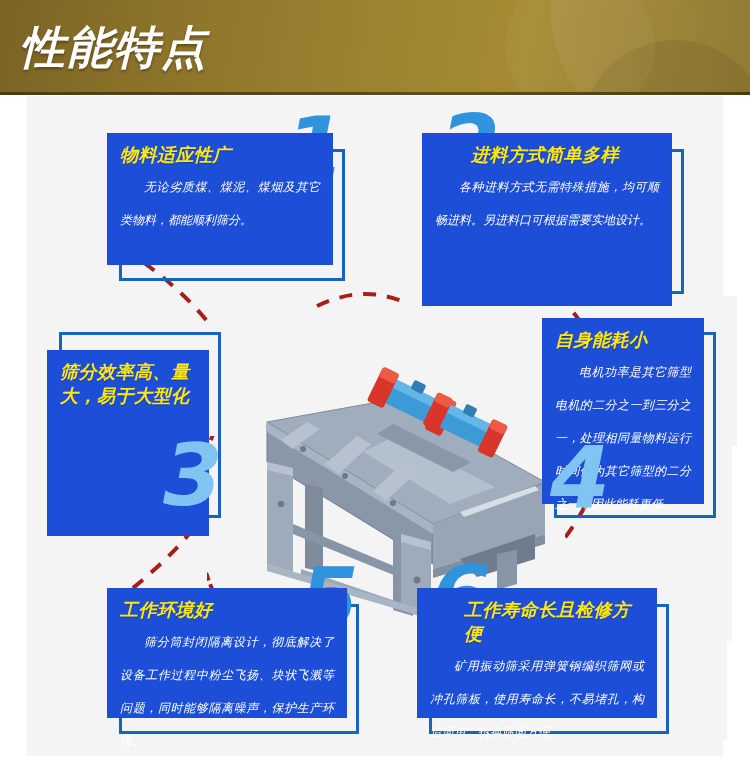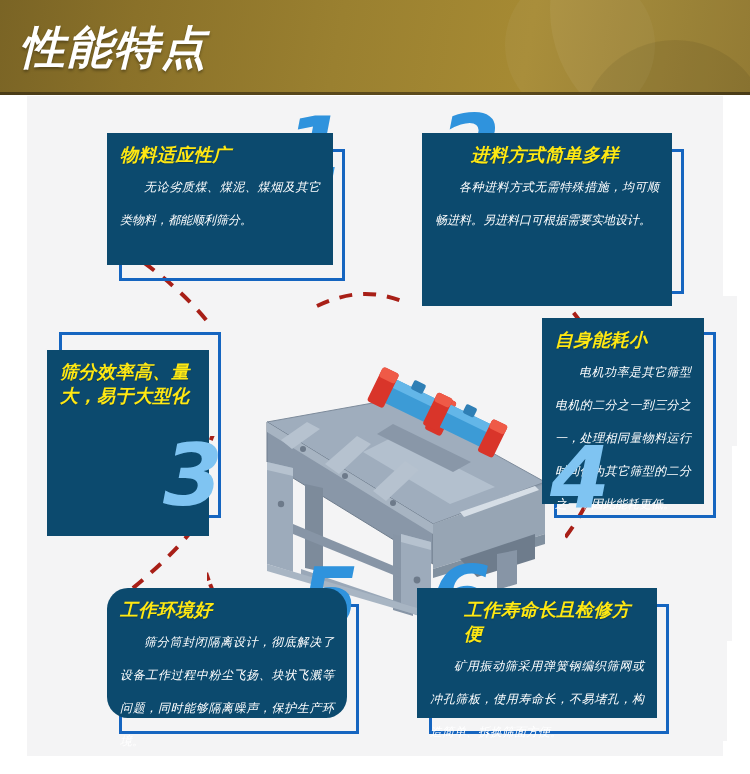--- a/index.html
+++ b/index.html
@@ -60,21 +60,21 @@
   }
   .machine svg{display:block;width:100%;height:100%;}
 
   
   .card{position:absolute;}
   .card .frame{
     position:absolute;border:3px solid #1565c0;box-sizing:border-box;
   }
   .card .body{
     position:absolute;left:0;top:0;
-    background:#0c4a6e;box-sizing:border-box;
+    background:#1d4ed8;box-sizing:border-box;
     padding:10px 13px 17px 13px;
   }
   .card .title{
     color:#ffe812;font-size:18px;font-weight:bold;line-height:24px;
     letter-spacing:0.5px;margin:0 0 4px 0;
     text-shadow:0 1px 1px rgba(0,0,0,0.22);
   }
   .card .title.indent{padding-left:36px;}
   .card .title.indent2{padding-left:34px;}
   .card .desc{
@@ -91,21 +91,21 @@
 
   
   #card1 .body{width:226px;height:132px;}
   #card1 .frame{left:12px;top:16px;width:226px;height:132px;}
   #card2 .body{width:250px;height:173px;}
   #card2 .frame{left:12px;top:16px;width:250px;height:145px;}
   #card3 .body{width:162px;height:186px;margin-top:32px;}
   #card3 .frame{left:12px;top:14px;width:162px;height:186px;}
   #card4 .body{width:162px;height:186px;}
   #card4 .frame{left:12px;top:14px;width:162px;height:186px;}
-  #card5 .body{width:240px;height:130px;border-radius:21px;}
+  #card5 .body{width:240px;height:130px;}
   #card5 .frame{left:12px;top:16px;width:240px;height:130px;}
   #card6 .body{width:240px;height:130px;}
   #card6 .frame{left:12px;top:16px;width:240px;height:130px;}
 </style>
 </head>
 <body>
 
 <div class="page">
 
   <div class="banner">

